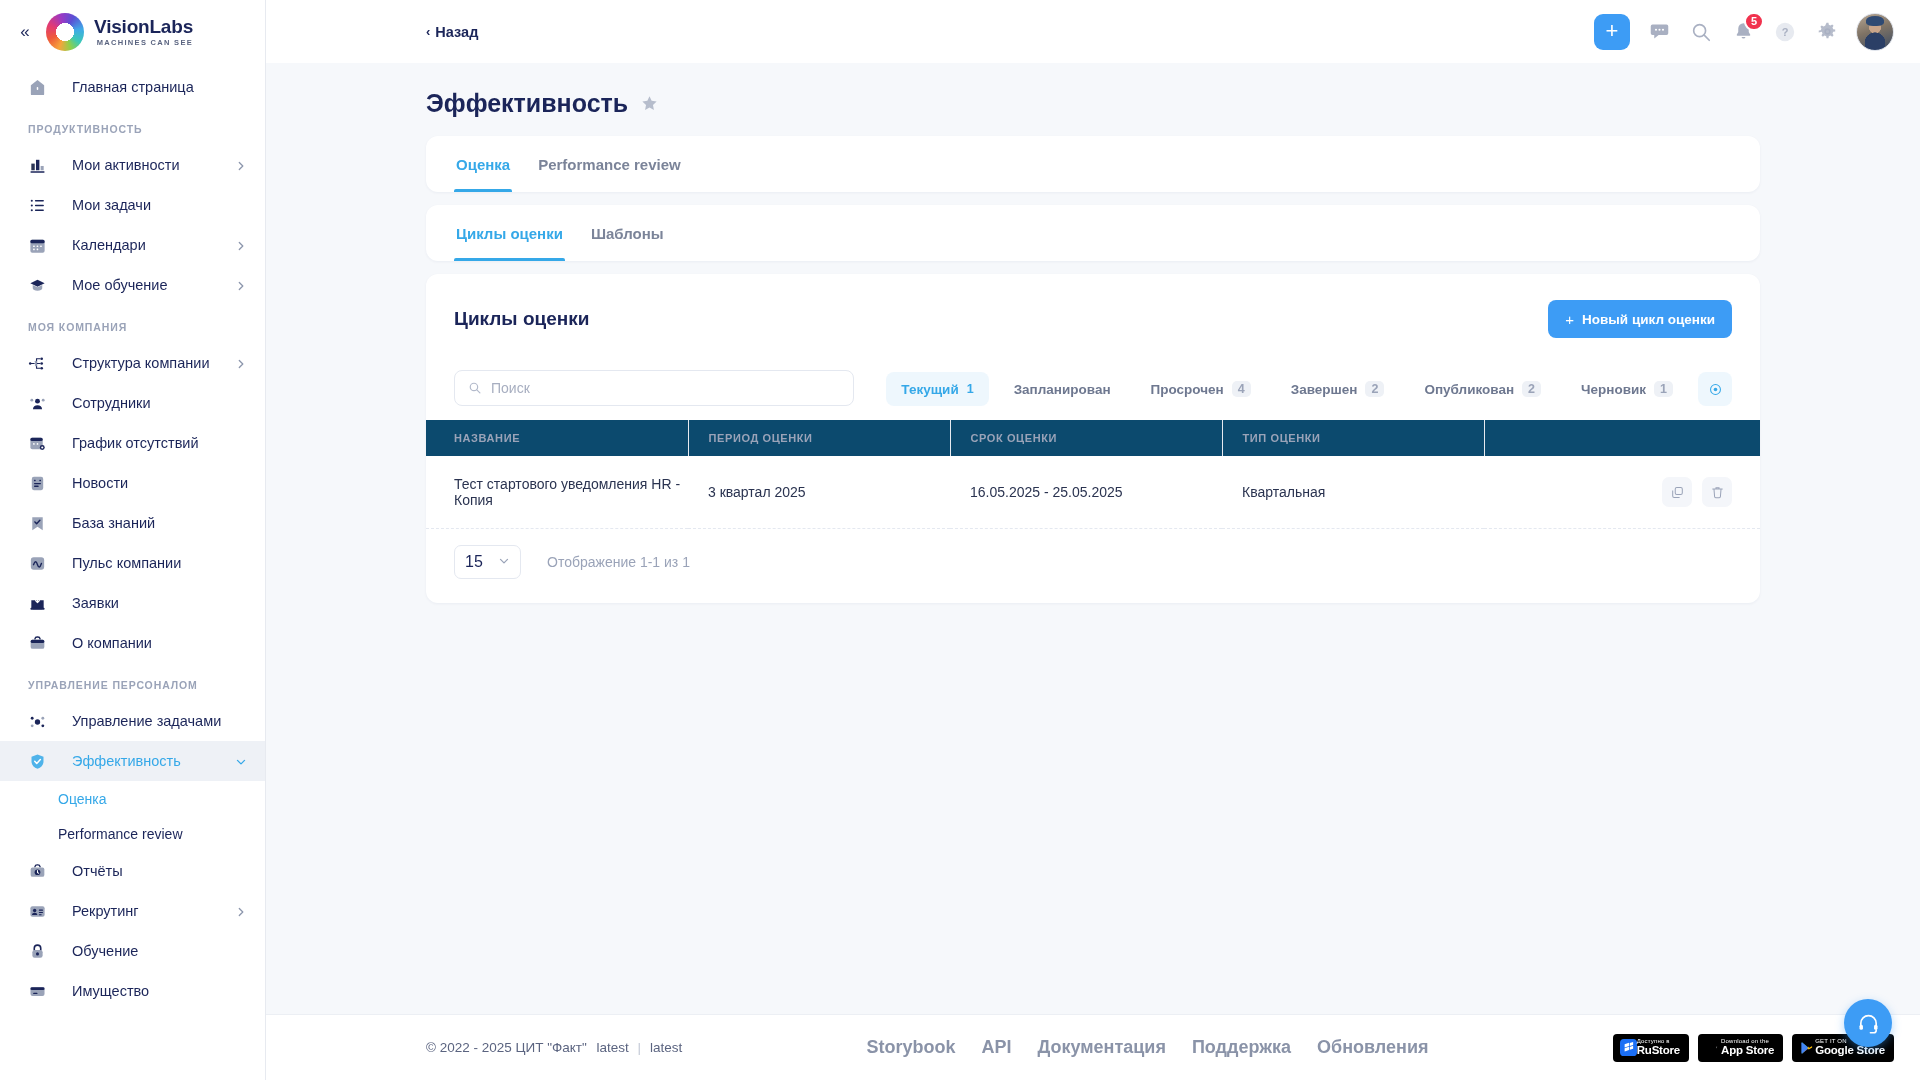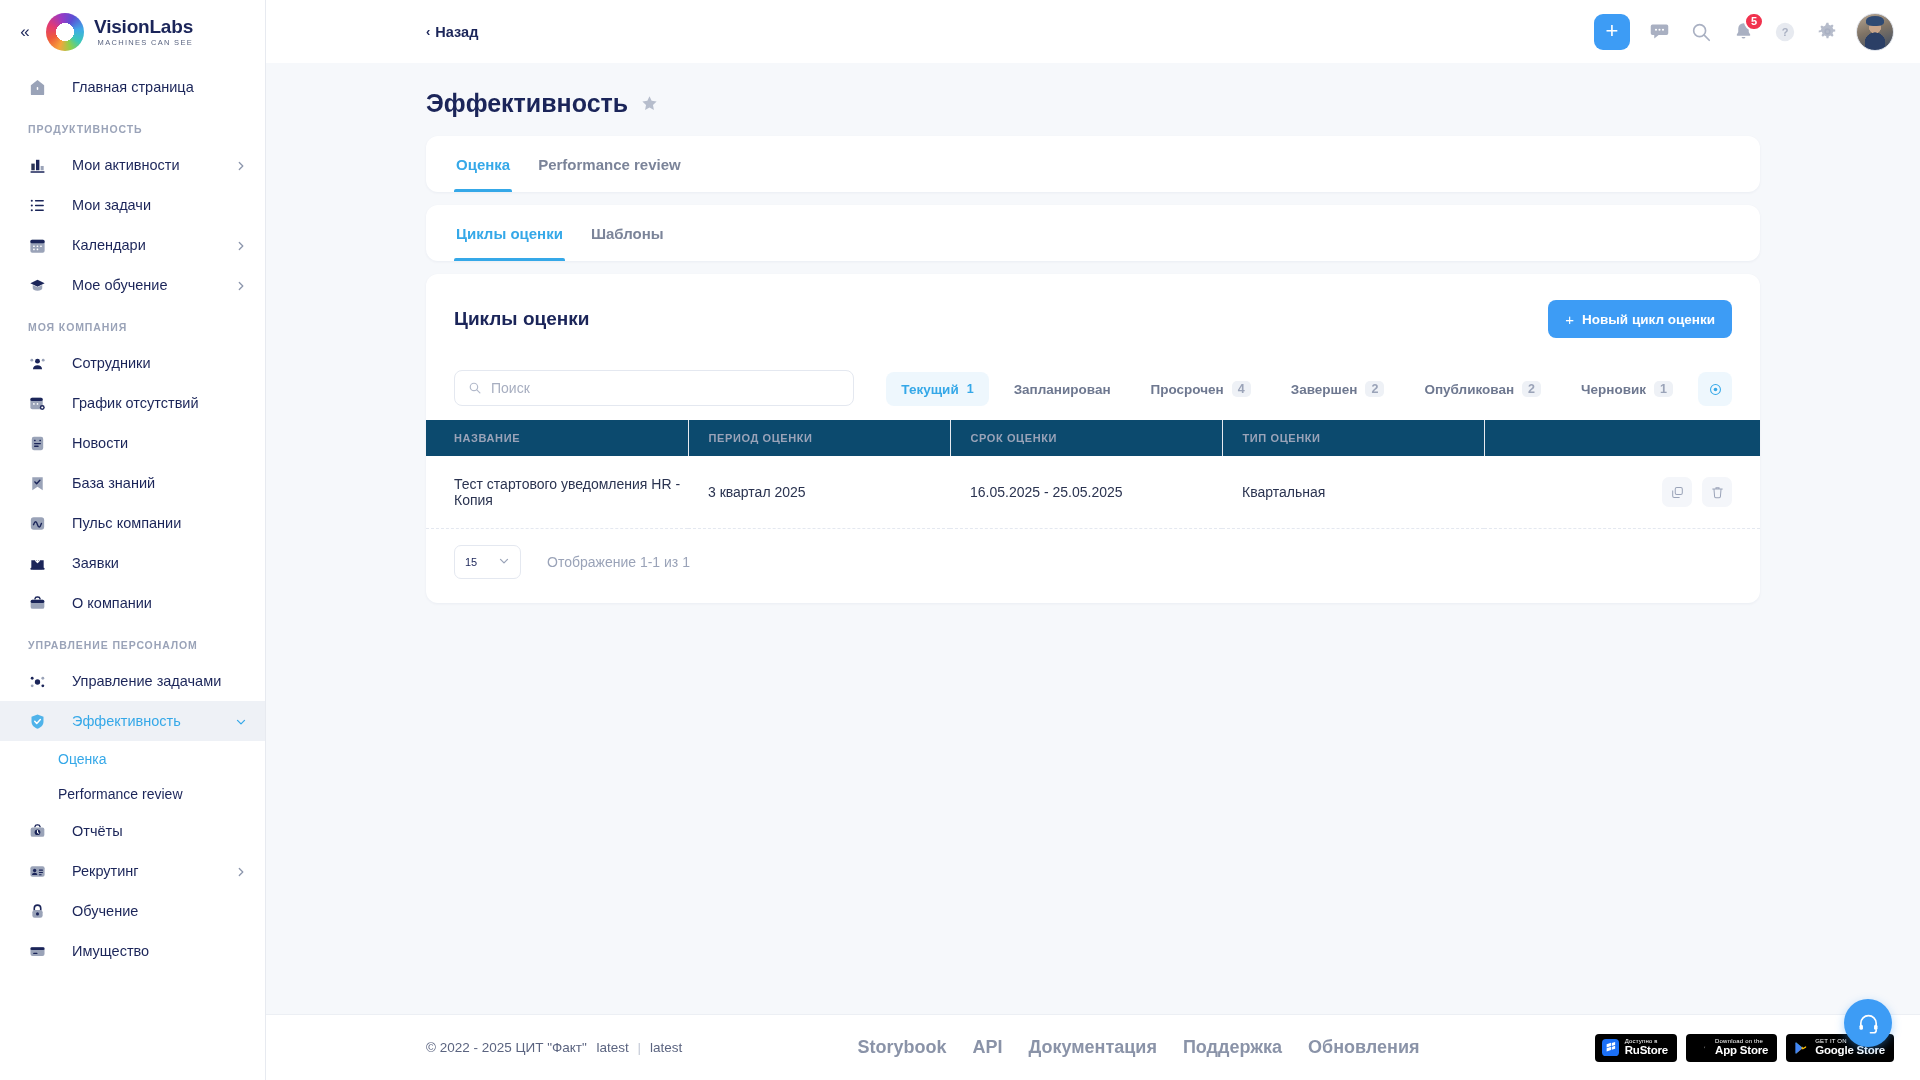--- a/index.html
+++ b/index.html
@@ -39,21 +39,21 @@
         #f6a43c 0deg, #ef5a3a 45deg, #e23a74 95deg,
         #9b39c4 145deg, #5a4fd4 190deg, #3fa9e8 240deg,
         #3cc9b6 285deg, #8ed04a 320deg, #f6a43c 360deg);
     position: relative;
   }
   .brand-text { display: flex; flex-direction: column; line-height: 1; text-align: right; }
   .brand-name {
     font-size: 19px; font-weight: 700; color: #1b2559; letter-spacing: -0.2px;
   }
   .brand-sub {
-    font-size: 7.5px; font-weight: 400; color: #5a6480;
+    font-size: 7.5px; font-weight: 700; color: #5a6480;
     letter-spacing: 1.3px; margin-top: 3px;
   }
 
   .nav { padding-top: 4px; }
   .nav-section-label {
     font-size: 10.5px; font-weight: 600; color: #9aa3b8;
     letter-spacing: 0.9px; padding: 16px 0 10px 28px; text-transform: uppercase;
   }
   .nav-item {
     display: flex; align-items: center; gap: 25px;
@@ -225,21 +225,21 @@
     color: #9aa3b8; cursor: pointer;
   }
 
   .pager {
     display: flex; align-items: center; gap: 26px;
     padding: 16px 28px 24px 28px;
   }
   .page-size {
     width: 67px; height: 34px; border: 1px solid #e4e8f0; border-radius: 7px;
     display: flex; align-items: center; justify-content: space-between;
-    padding: 0 10px; font-size: 11px; color: #1b2559; cursor: pointer;
+    padding: 0 10px; font-size: 16px; color: #1b2559; cursor: pointer;
   }
   .page-size .chev { color: #9aa3b8; }
   .pager-info { font-size: 14px; color: #9aa3b8; }
 
   
   .footer {
     flex: 0 0 66px; height: 66px; background: #fff;
     border-top: 1px solid #eceff4;
     display: flex; align-items: center; padding: 0 26px 0 160px;
     gap: 26px;
@@ -249,21 +249,21 @@
   .footer-spacer { flex: 1 1 auto; }
   .footer-links { display: flex; gap: 26px; }
   .footer-link {
     font-size: 18px; font-weight: 700; color: #8a93a8; cursor: pointer;
     white-space: nowrap;
   }
   .footer-spacer2 { flex: 1 1 auto; }
   .stores { display: flex; gap: 9px; align-items: center; }
   .store-badge {
     height: 28px; border-radius: 4px; background: #000;
-    display: flex; align-items: center; gap: 6px; padding: 0 9px 0 7px;
+    display: flex; align-items: center; padding: 0 9px 0 7px;
     cursor: pointer; color: #fff;
   }
   .store-badge .glyph { flex: 0 0 auto; display: flex; align-items: center; }
   .store-badge .txts { display: flex; flex-direction: column; line-height: 1; }
   .store-badge .t1 { font-size: 6px; letter-spacing: 0.2px; }
   .store-badge .t2 { font-size: 11.5px; font-weight: 700; letter-spacing: -0.2px; margin-top: 1px; }
 
   .fab {
     position: absolute; right: 28px; bottom: 33px;
     width: 48px; height: 48px; border-radius: 50%; background: #3d9cf5;
@@ -366,20 +366,42 @@
         <span class="lbl">Мое обучение</span>
         <span class="chev">
           <svg viewBox="0 0 12 12" width="12" height="12">
               <path d="M4.3 2.5 7.8 6l-3.5 3.5" stroke="currentColor" stroke-width="1.3" fill="none" stroke-linecap="round" stroke-linejoin="round"></path>
             </svg>
         </span>
       </div>
 
       <div class="nav-section-label">МОЯ КОМПАНИЯ</div>
 
+      <div class="nav-item">
+        <span class="ic">
+          <svg viewBox="0 0 20 20" width="19" height="19">
+              <g stroke="#1b2559" stroke-width="1.2" fill="none">
+                <path d="M3 10h4M9 10v-5h4M9 10h4M9 10v5h4"></path>
+              </g>
+              <g fill="#1b2559">
+                <circle cx="2.3" cy="10" r="1.3"></circle>
+                <circle cx="14.4" cy="5" r="1.4"></circle>
+                <circle cx="14.4" cy="10" r="1.4"></circle>
+                <circle cx="14.4" cy="15" r="1.4"></circle>
+              </g>
+              <rect x="7.3" y="7" width="2" height="6" rx="0.5" fill="#9aa3b8"></rect>
+            </svg>
+        </span>
+        <span class="lbl">Структура компании</span>
+        <span class="chev">
+          <svg viewBox="0 0 12 12" width="12" height="12">
+              <path d="M4.3 2.5 7.8 6l-3.5 3.5" stroke="currentColor" stroke-width="1.3" fill="none" stroke-linecap="round" stroke-linejoin="round"></path>
+            </svg>
+        </span>
+      </div>
 
       <div class="nav-item">
         <span class="ic">
           <svg viewBox="0 0 20 20" width="19" height="19">
               <circle cx="10" cy="7.5" r="2.6" fill="#1b2559"></circle>
               <path d="M5.2 16c0-2.4 2.1-4.1 4.8-4.1s4.8 1.7 4.8 4.1H5.2Z" fill="#1b2559"></path>
               <circle cx="4" cy="6.5" r="1.5" fill="#9aa3b8"></circle>
               <circle cx="16" cy="6.5" r="1.5" fill="#9aa3b8"></circle>
             </svg>
         </span>

